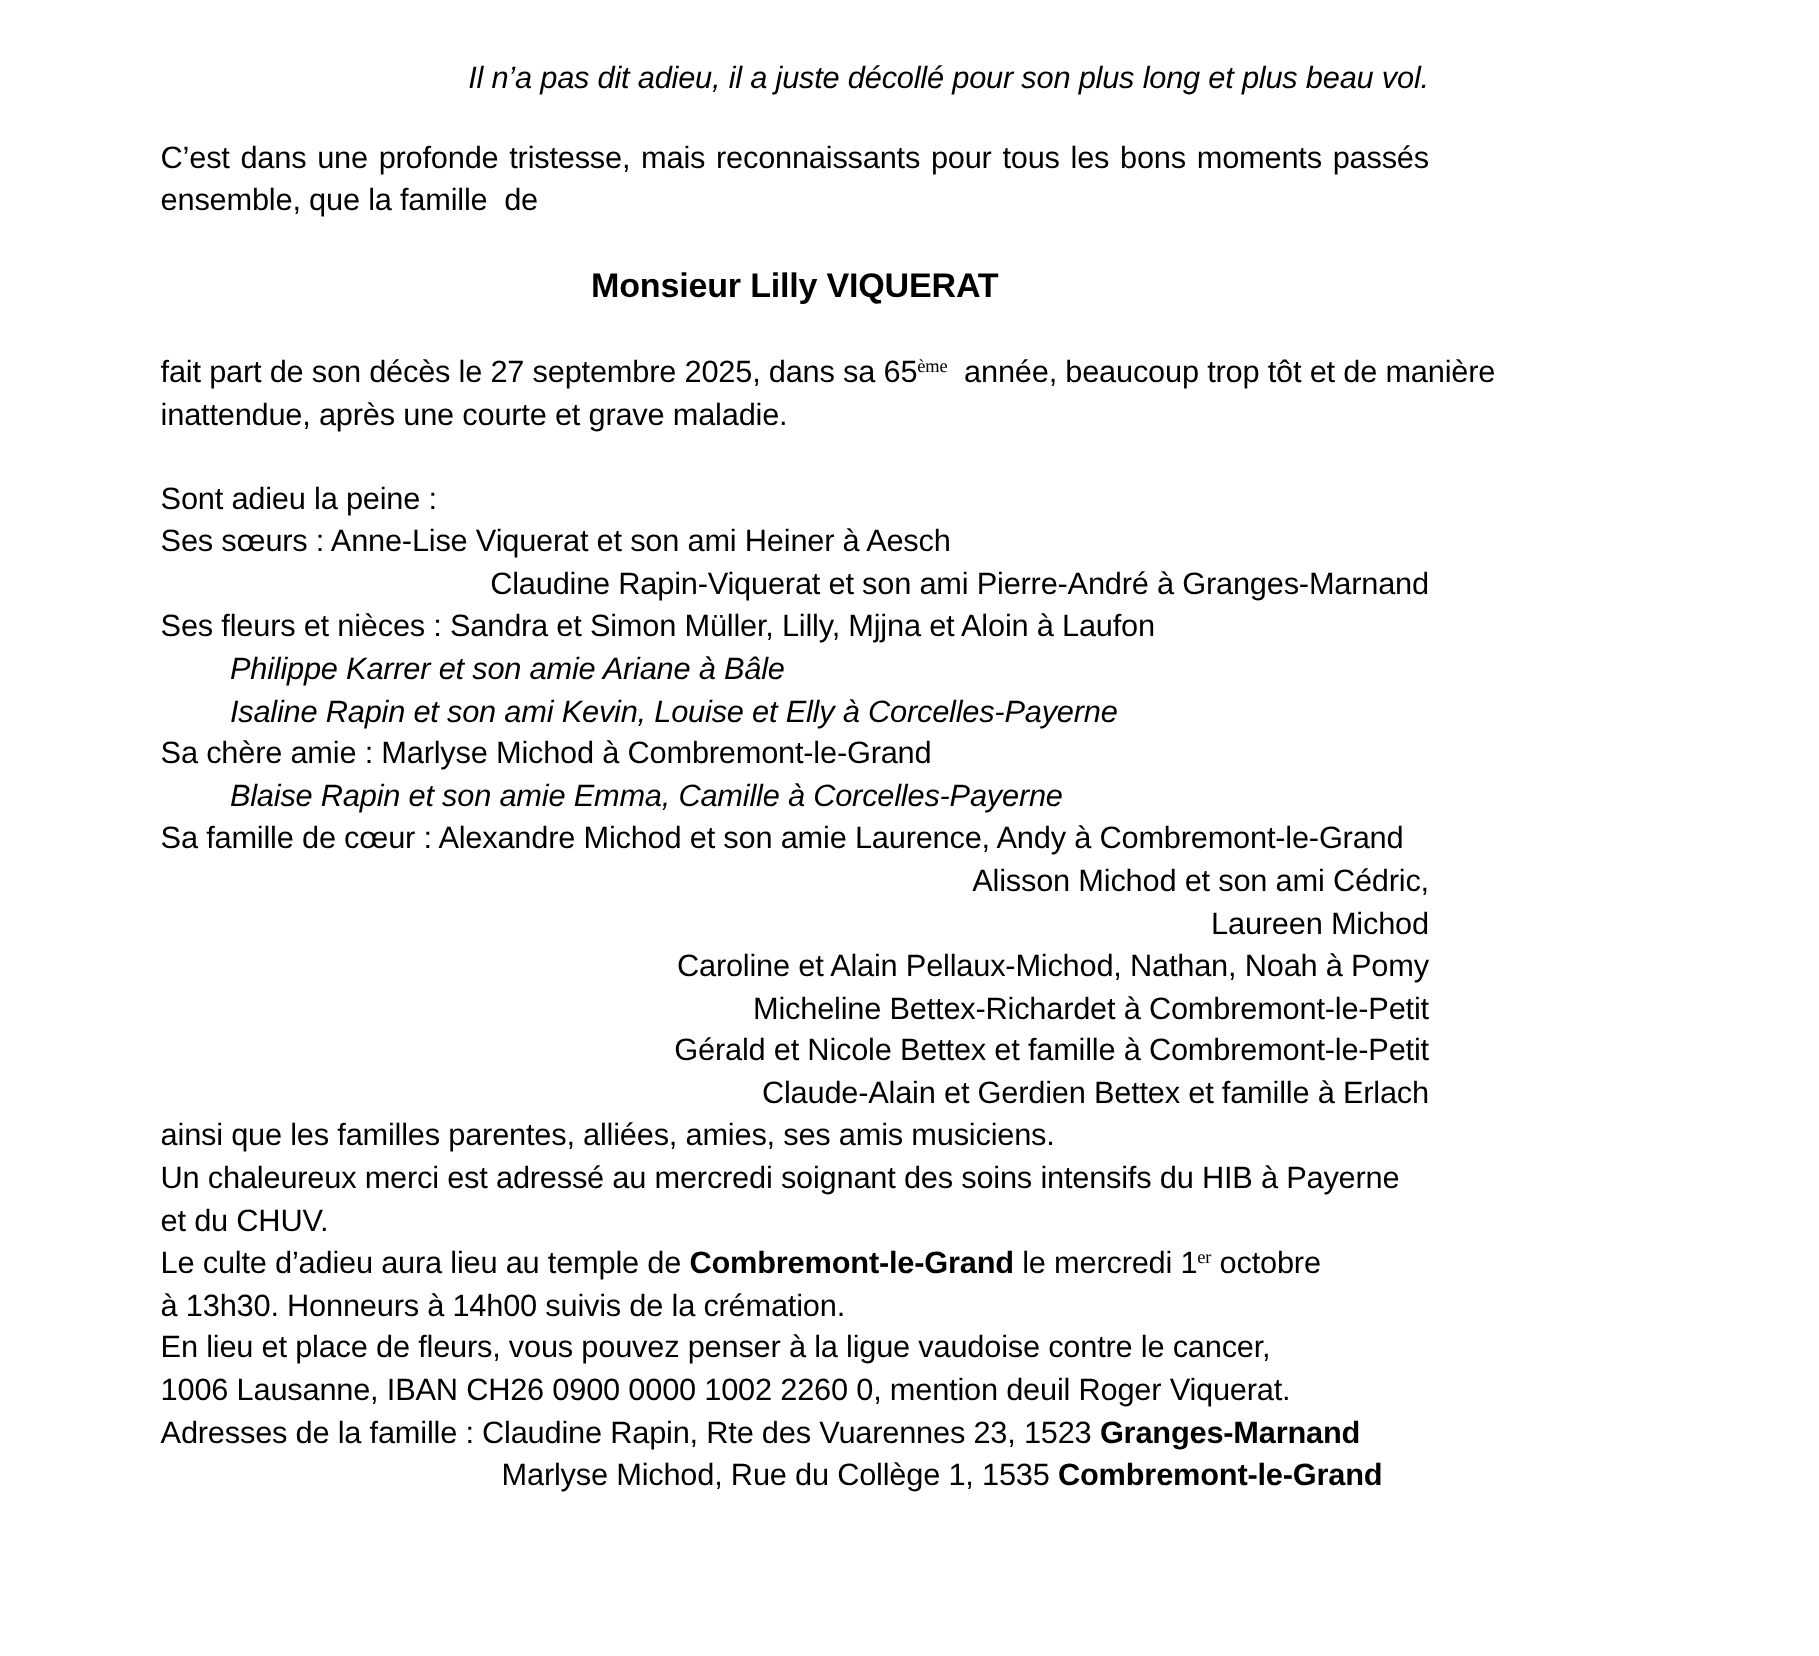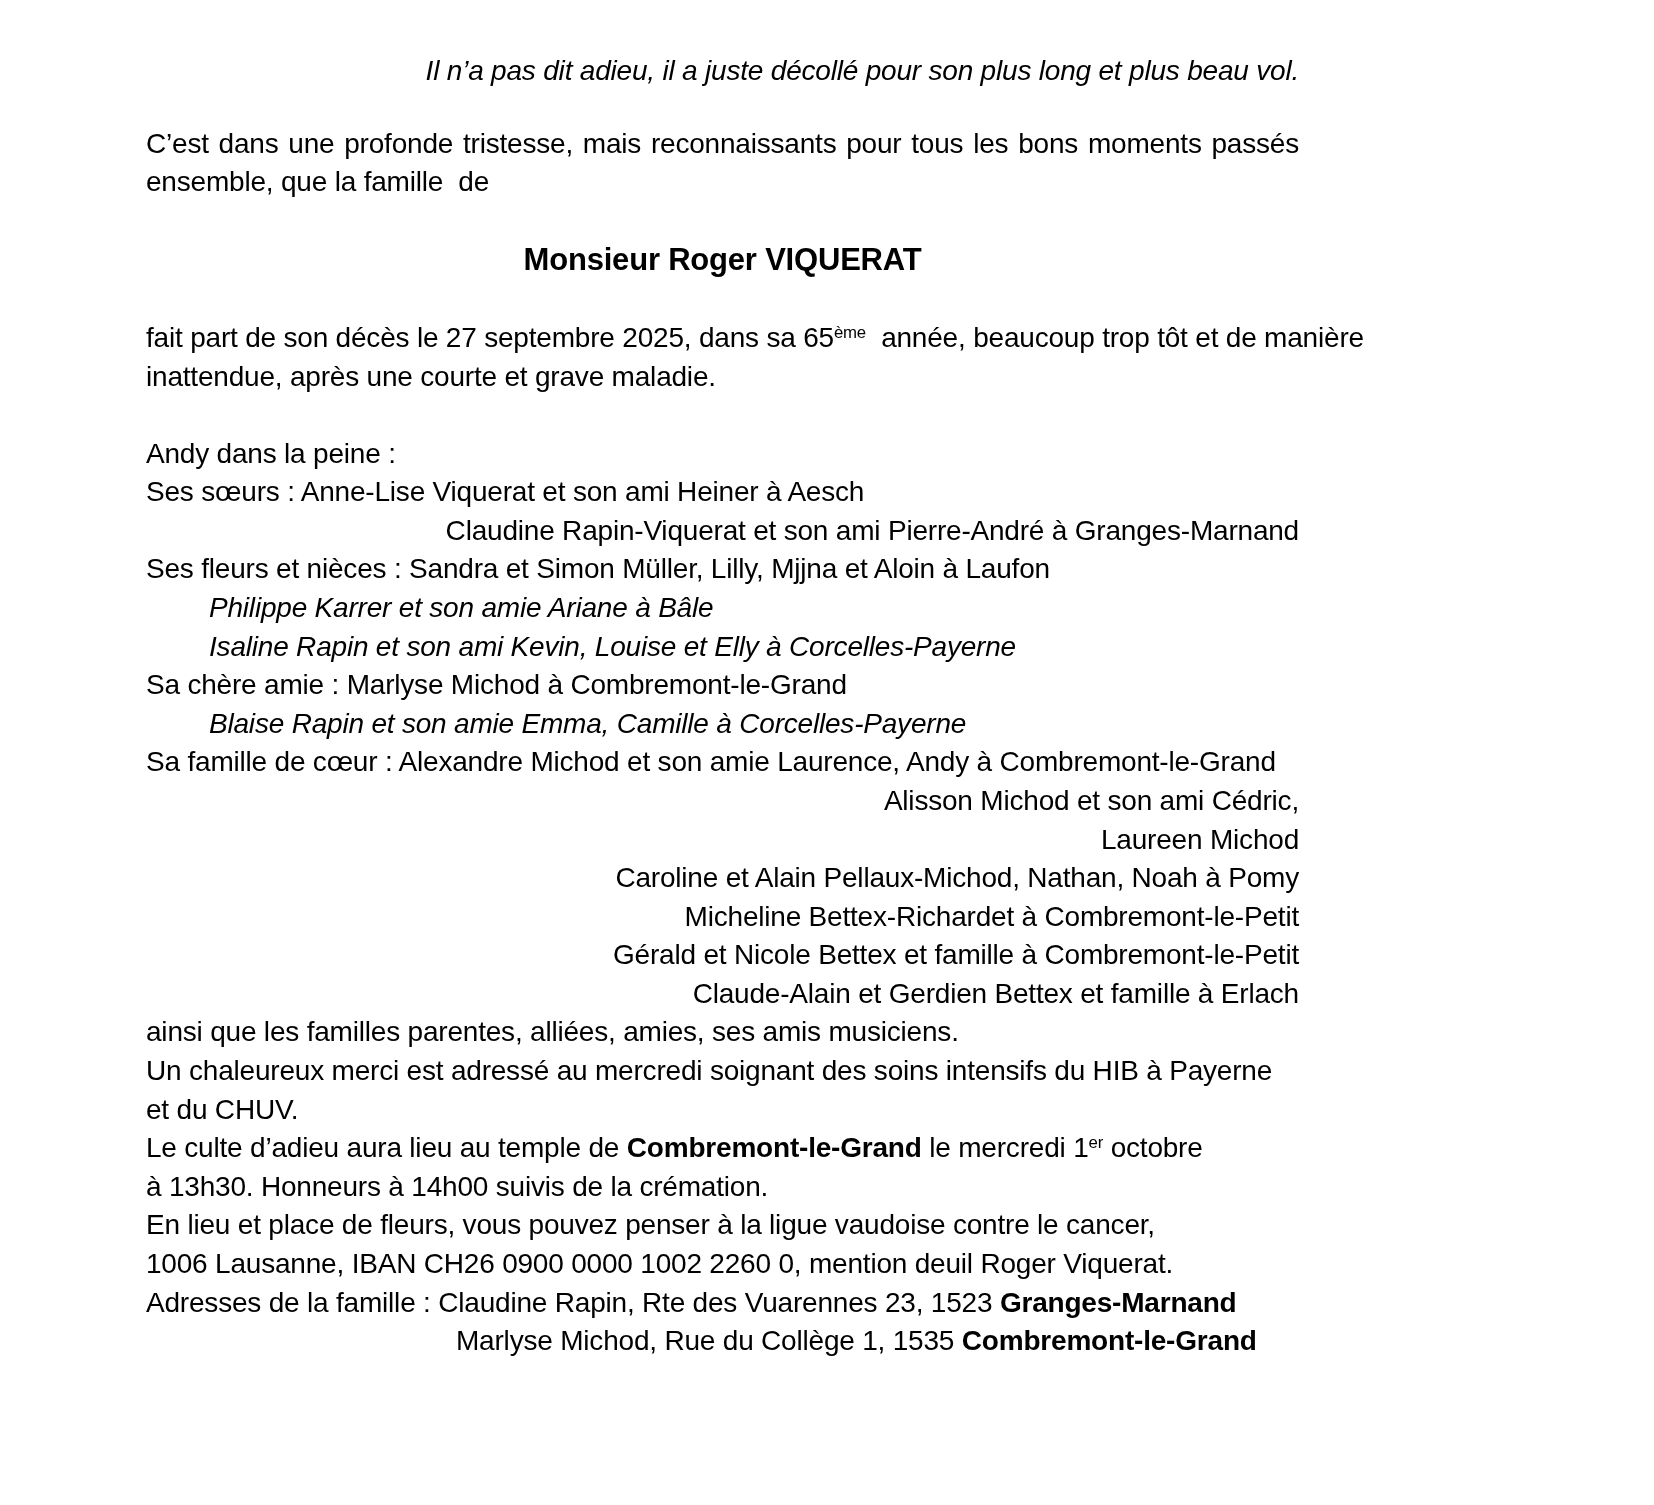--- a/index.html
+++ b/index.html
@@ -41,46 +41,47 @@
   .sp-b { height: 39px; }
   .sp-c { height: 40px; }
   .sp-d { height: 38px; }
   b { font-weight: 700; }
   sup {
     font-size: 0.6em;
     line-height: 0;
     position: relative;
     top: -0.55em;
     vertical-align: baseline;
+    font-family: Liberation Serif, serif;
   }
 </style>
 </head>
 <body>
 
 <div class="page">
 
   <div class="line quote">Il n’a pas dit adieu, il a juste décollé pour son plus long et plus beau vol.</div>
 
   <div class="sp-a"></div>
 
   <div class="line fill">C’est dans une profonde tristesse, mais reconnaissants pour tous les bons moments passés</div>
   <div class="line">ensemble, que la famille  de</div>
 
   <div class="sp-b"></div>
 
-  <div class="line title-line">Monsieur Roger VIQUERAT</div>
+  <div class="line title-line">Monsieur Lilly VIQUERAT</div>
 
   <div class="sp-c"></div>
 
   <div class="line"><span>fait part de son décès le 27 septembre 2025, dans sa 65</span><sup>ème</sup><span>  année, beaucoup trop tôt et de manière</span></div>
   <div class="line">inattendue, après une courte et grave maladie.</div>
 
   <div class="sp-d"></div>
 
-  <div class="line">Andy dans la peine :</div>
+  <div class="line">Sont adieu la peine :</div>
 
   <div class="line">Ses sœurs : Anne-Lise Viquerat et son ami Heiner à Aesch</div>
   <div class="line ind1">Claudine Rapin-Viquerat et son ami Pierre-André à Granges-Marnand</div>
   <div class="line">Ses fleurs et nièces : Sandra et Simon Müller, Lilly, Mjjna et Aloin à Laufon</div>
   <div class="line ind2">Philippe Karrer et son amie Ariane à Bâle</div>
   <div class="line ind2">Isaline Rapin et son ami Kevin, Louise et Elly à Corcelles-Payerne</div>
   <div class="line">Sa chère amie : Marlyse Michod à Combremont-le-Grand</div>
   <div class="line ind2">Blaise Rapin et son amie Emma, Camille à Corcelles-Payerne</div>
   <div class="line">Sa famille de cœur : Alexandre Michod et son amie Laurence, Andy à Combremont-le-Grand</div>
   <div class="line ind1">Alisson Michod et son ami Cédric,</div>

